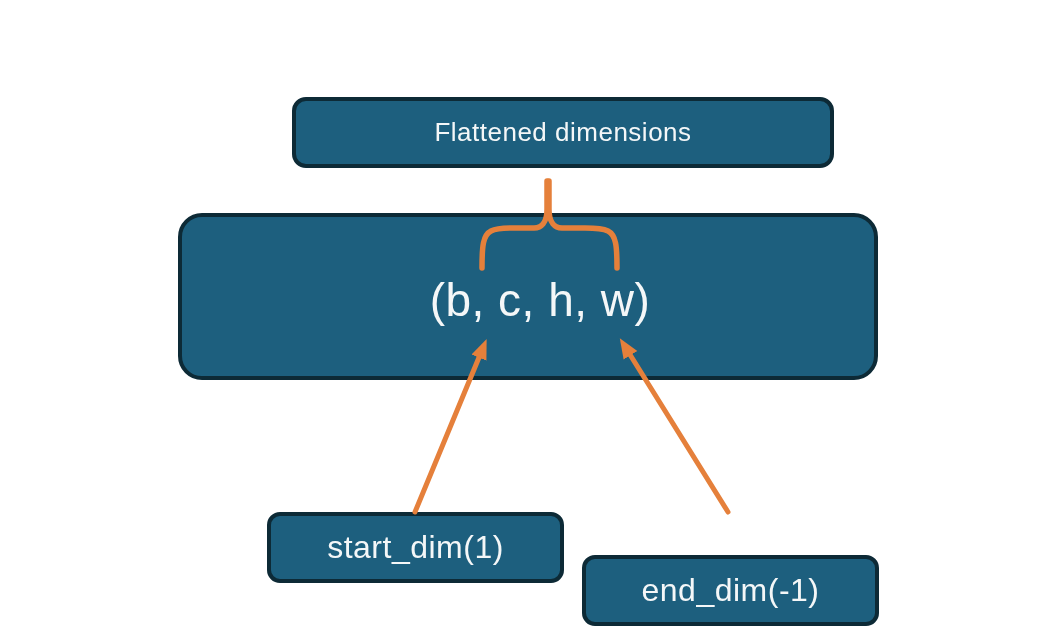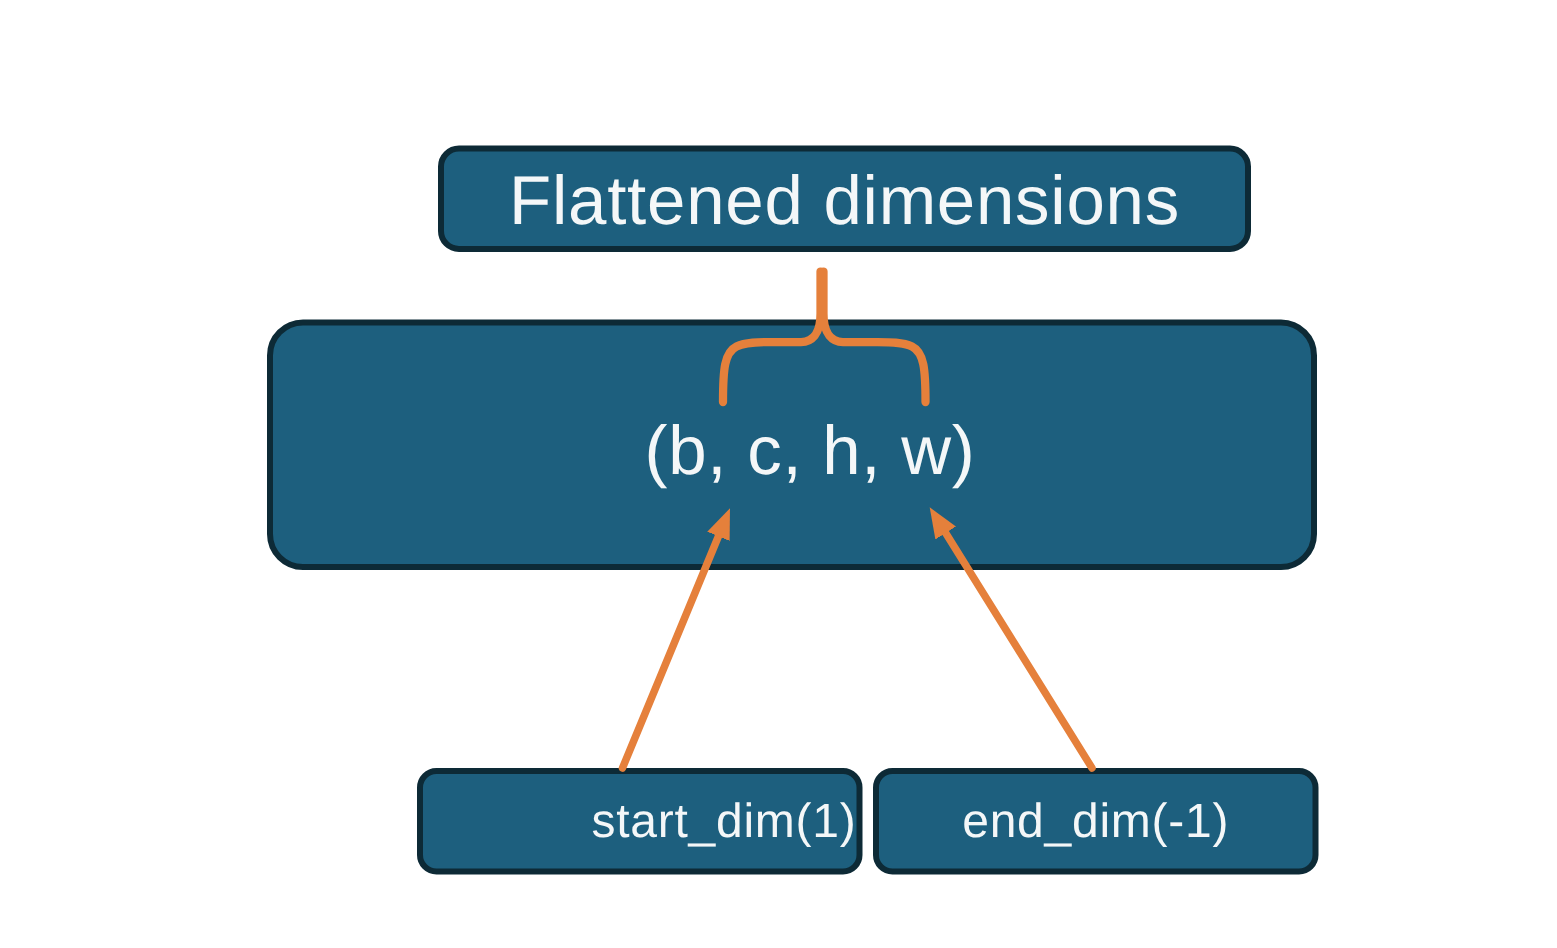--- a/index.html
+++ b/index.html
@@ -26,38 +26,38 @@
     color: var(--node-text);
     display: flex;
     align-items: center;
     justify-content: center;
     letter-spacing: 0.5px;
   }
   .node-top {
     left: 292px; top: 97px;
     width: 542px; height: 71px;
     border-radius: 14px;
-    font-size: 46px;
+    font-size: 26px;
   }
   .node-mid {
     left: 178px; top: 213px;
     width: 700px; height: 167px;
     border-radius: 24px;
     font-size: 46px;
     padding-left: 24px;
   }
   .node-mid .label { padding-top: 6px; }
   .node-bottom {
     top: 512px;
     width: 297px; height: 71px;
     border-radius: 13px;
     font-size: 32px;
   }
-  .node-start { left: 278px; justify-content: flex-end; }
-  .node-end   { left: 582px; }
+  .node-start { left: 267px; }
+  .node-end   { left: 582px; margin-top: 43px; }
   #connector-overlay {
     position: absolute;
     left: 0; top: 0;
     width: 1038px; height: 632px;
     pointer-events: none;
   }
   .connector-stroke {
     fill: none;
     stroke: var(--connector);
     stroke-linecap: round;

